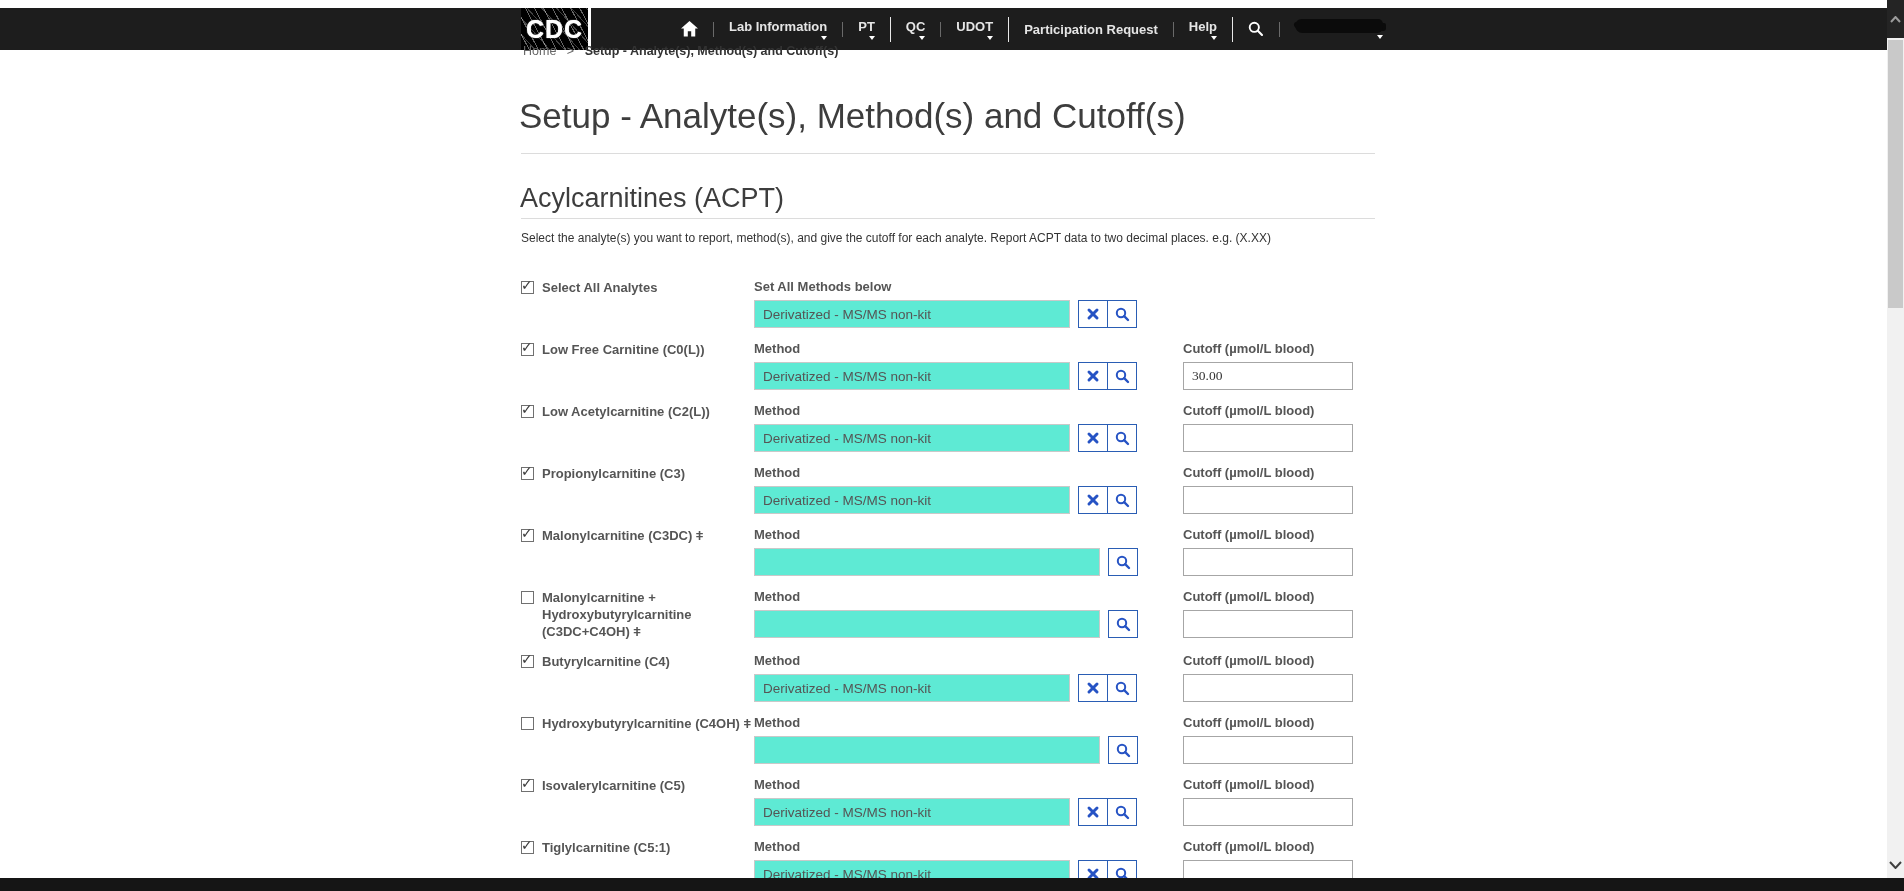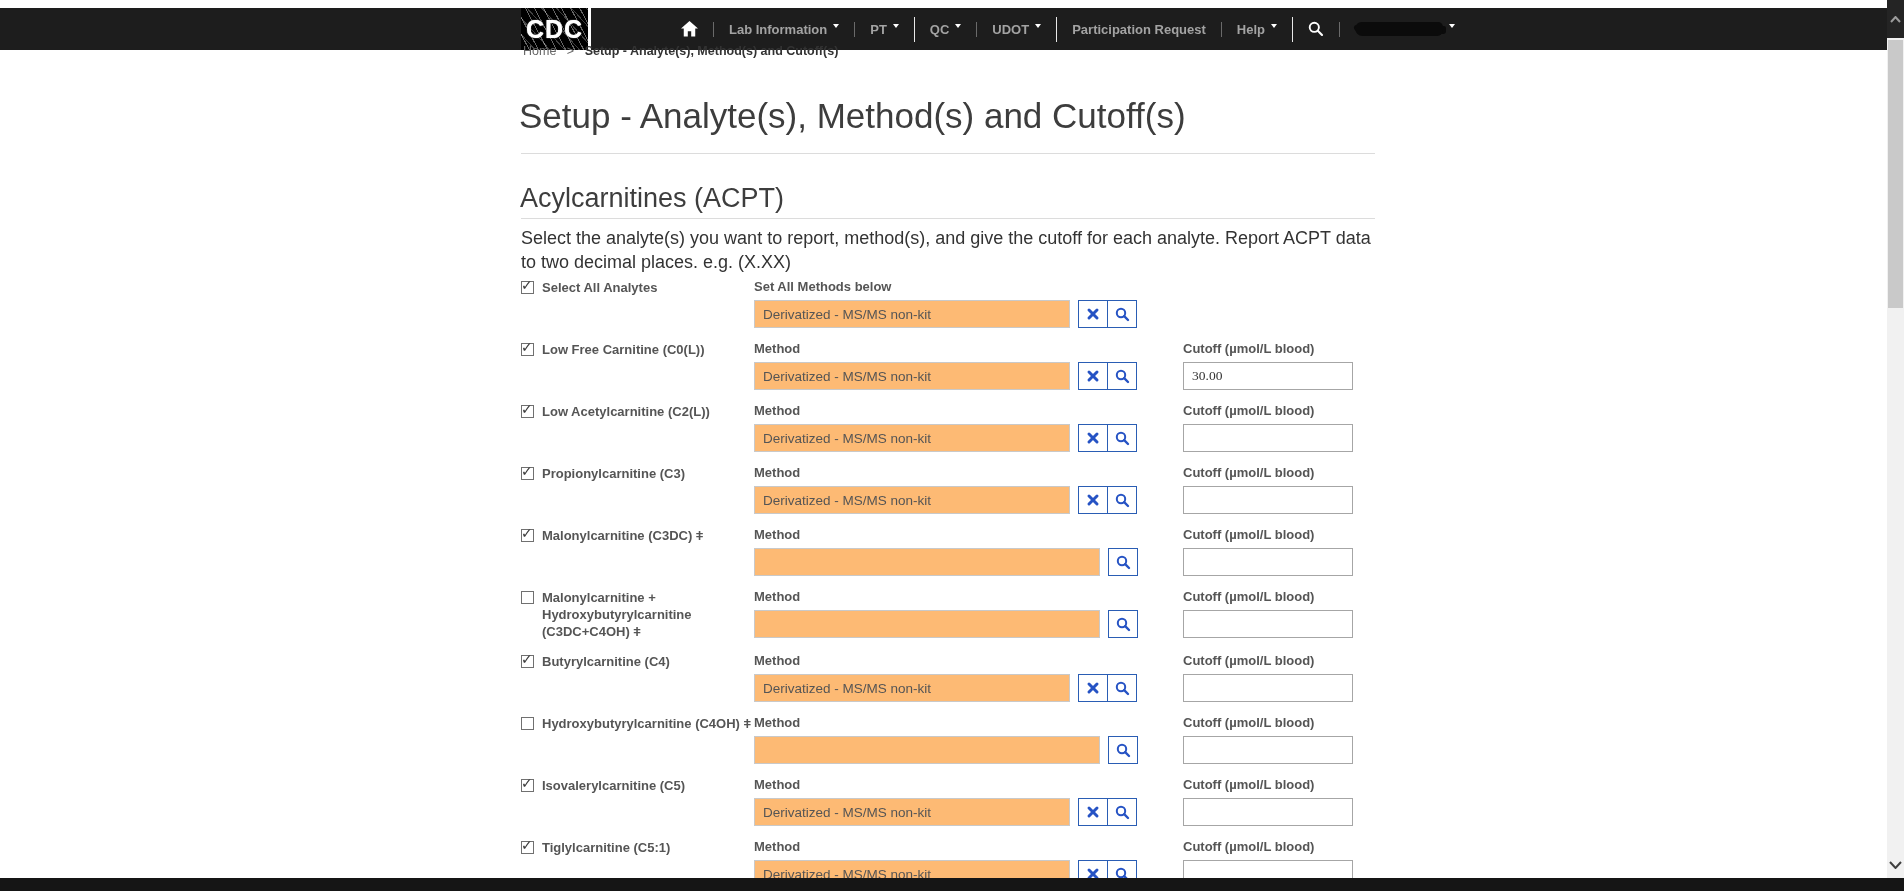--- a/index.html
+++ b/index.html
@@ -11,61 +11,61 @@
   .nav { position:absolute; top:8px; left:0; width:1887px; height:42px; background:#1d1d1d; }
   .logo { position:absolute; left:521px; top:0; width:70px; height:42px; background:#000;
     border-right:3px solid #fff; display:flex; align-items:center; justify-content:center;
     background-image:
       repeating-linear-gradient(62deg, rgba(255,255,255,0) 0 7px, rgba(255,255,255,.40) 7px 8px),
       repeating-linear-gradient(48deg, rgba(255,255,255,0) 0 10px, rgba(255,255,255,.25) 10px 11px);
   }
   .logo span { color:#fff; font-size:25px; font-weight:800; letter-spacing:1px;
     text-shadow:0 0 1px #fff, 0 0 2px #000; }
   .nav-items { position:absolute; left:668px; top:0; height:42px; display:flex; align-items:center; }
-  .nav-link { color:#a3a3a3; font-size:13px; font-weight:600; padding:0 13px; white-space:nowrap;
-    display:flex; align-items:flex-start; cursor:pointer; }
+  .nav-link { color:#e5e5e5; font-size:13px; font-weight:600; padding:0 13px; white-space:nowrap;
+    display:flex; align-items:flex-end; cursor:pointer;flex-direction:column; }
   .caret { display:inline-block; width:0; height:0; border-left:3.5px solid transparent;
     border-right:3.5px solid transparent; border-top:4px solid #fff; margin-left:6px; margin-top:2px; }
   .sep { width:1px; height:15px; background:#6a6a6a; margin:0 2px; }
   .sep.tall { height:25px; background:#e8e8e8; }
   .home-icon { width:17px; height:16px; display:block; }
   .nav-search { padding:0 13px; display:flex; align-items:center; cursor:pointer; }
   .redacted { width:88px; height:14px; background:#0b0b0b; border-radius:8px 6px 7px 9px;
     box-shadow:6px 1px 0 -3px #0b0b0b, -5px -1px 0 -4px #0b0b0b; }
 
   
   .breadcrumb { position:absolute; left:523px; top:44px; font-size:12.5px; color:#666; }
   .breadcrumb .bc-home { color:#666; cursor:pointer; }
   .breadcrumb .bc-sep { margin:0 7px; color:#666; }
   .breadcrumb .bc-cur { color:#333; font-weight:bold; }
   .page-title { position:absolute; left:519px; top:94px; width:1000px; font-size:35px;
     font-weight:300; color:#3d3d3d; line-height:44px; letter-spacing:0; }
   .rule { position:absolute; left:521px; width:854px; height:1px; background:#dcdcdc; }
   #rule1 { top:153px; } #rule2 { top:218px; }
   .section-heading { position:absolute; left:520px; top:181px; font-size:27px; font-weight:300;
     color:#3d3d3d; line-height:34px; }
-  .section-desc { position:absolute; left:521px; top:226px; width:858px; font-size:18px;
+  .section-desc { position:absolute; left:521px; top:226px; width:858px; font-size:12px;
     color:#333; line-height:24px; }
 
   
   .form { position:absolute; left:521px; top:278px; width:900px; }
   .row { display:flex; align-items:flex-start; margin-bottom:12px; }
   .col-analyte { width:233px; padding-top:1px; }
   .col-method { width:384px; }
   .col-cutoff { margin-left:45px; width:170px; }
   .analyte { display:flex; align-items:flex-start; }
   .checkbox { position:relative; flex:0 0 13px; width:13px; height:13px; margin:2px 8px 0 0;
     border:1px solid #707070; background:#fff; cursor:pointer; }
   .checkbox .mark { position:absolute; left:-1px; top:-5px; font-size:14px; font-weight:bold;
     color:#3b3b3b; font-family:"DejaVu Sans",sans-serif; }
   .field-label { display:block; font-size:13px; font-weight:bold; color:#555;
     line-height:17px; margin-bottom:5px; }
   .analyte .field-label { margin-bottom:0; cursor:default; }
   .method-line { display:flex; height:28px; }
-  .method-input { width:316px; height:28px; background:#fdba74; border:1px solid #c9c9c9;
+  .method-input { width:316px; height:28px; background:#5eead4; border:1px solid #c9c9c9;
     color:#555; font-size:13.5px; padding:12px 8px; font-family:inherit; outline:none; }
   .method-input.wide { width:346px; }
   .icon-btn { width:30px; height:28px; background:#fff; border:1px solid #2a5db4;
     display:flex; align-items:center; justify-content:center; cursor:pointer; padding:0; }
   .icon-btn.clear { margin-left:8px; }
   .icon-btn.lookup { margin-left:-1px; }
   .icon-btn.lookup.solo { margin-left:8px; }
   .cutoff-input { width:170px; height:28px; background:#fff; border:1px solid #a6a6a6;
     color:#333; font-size:13.5px; padding:0 8px; font-family:Liberation Serif, serif; outline:none; }
 

